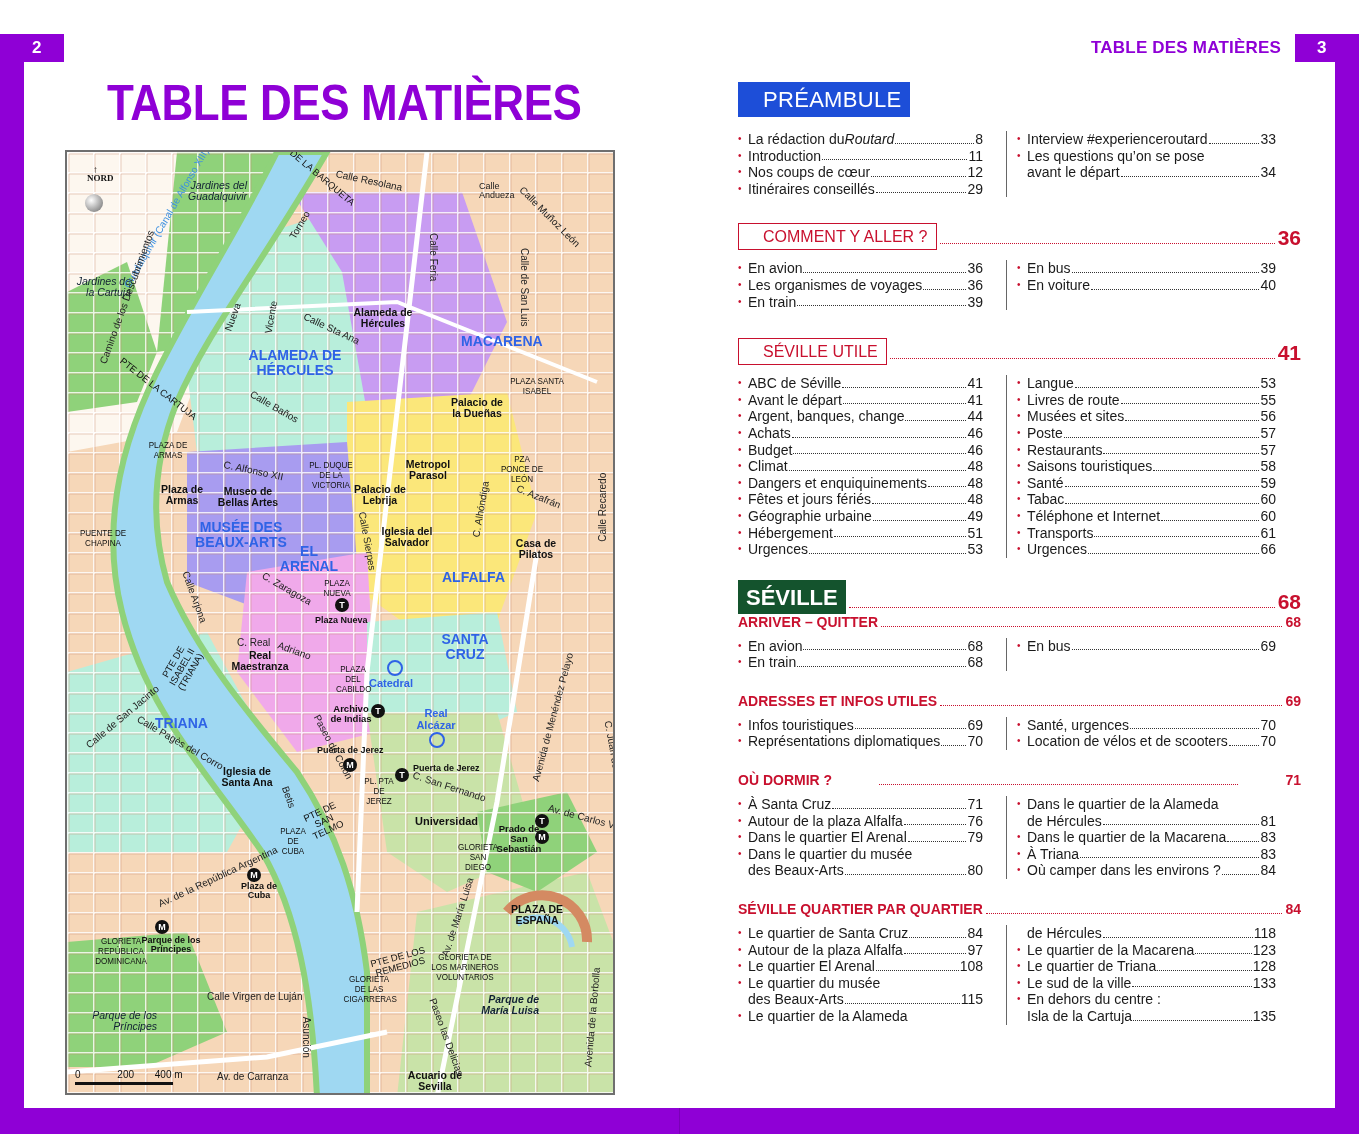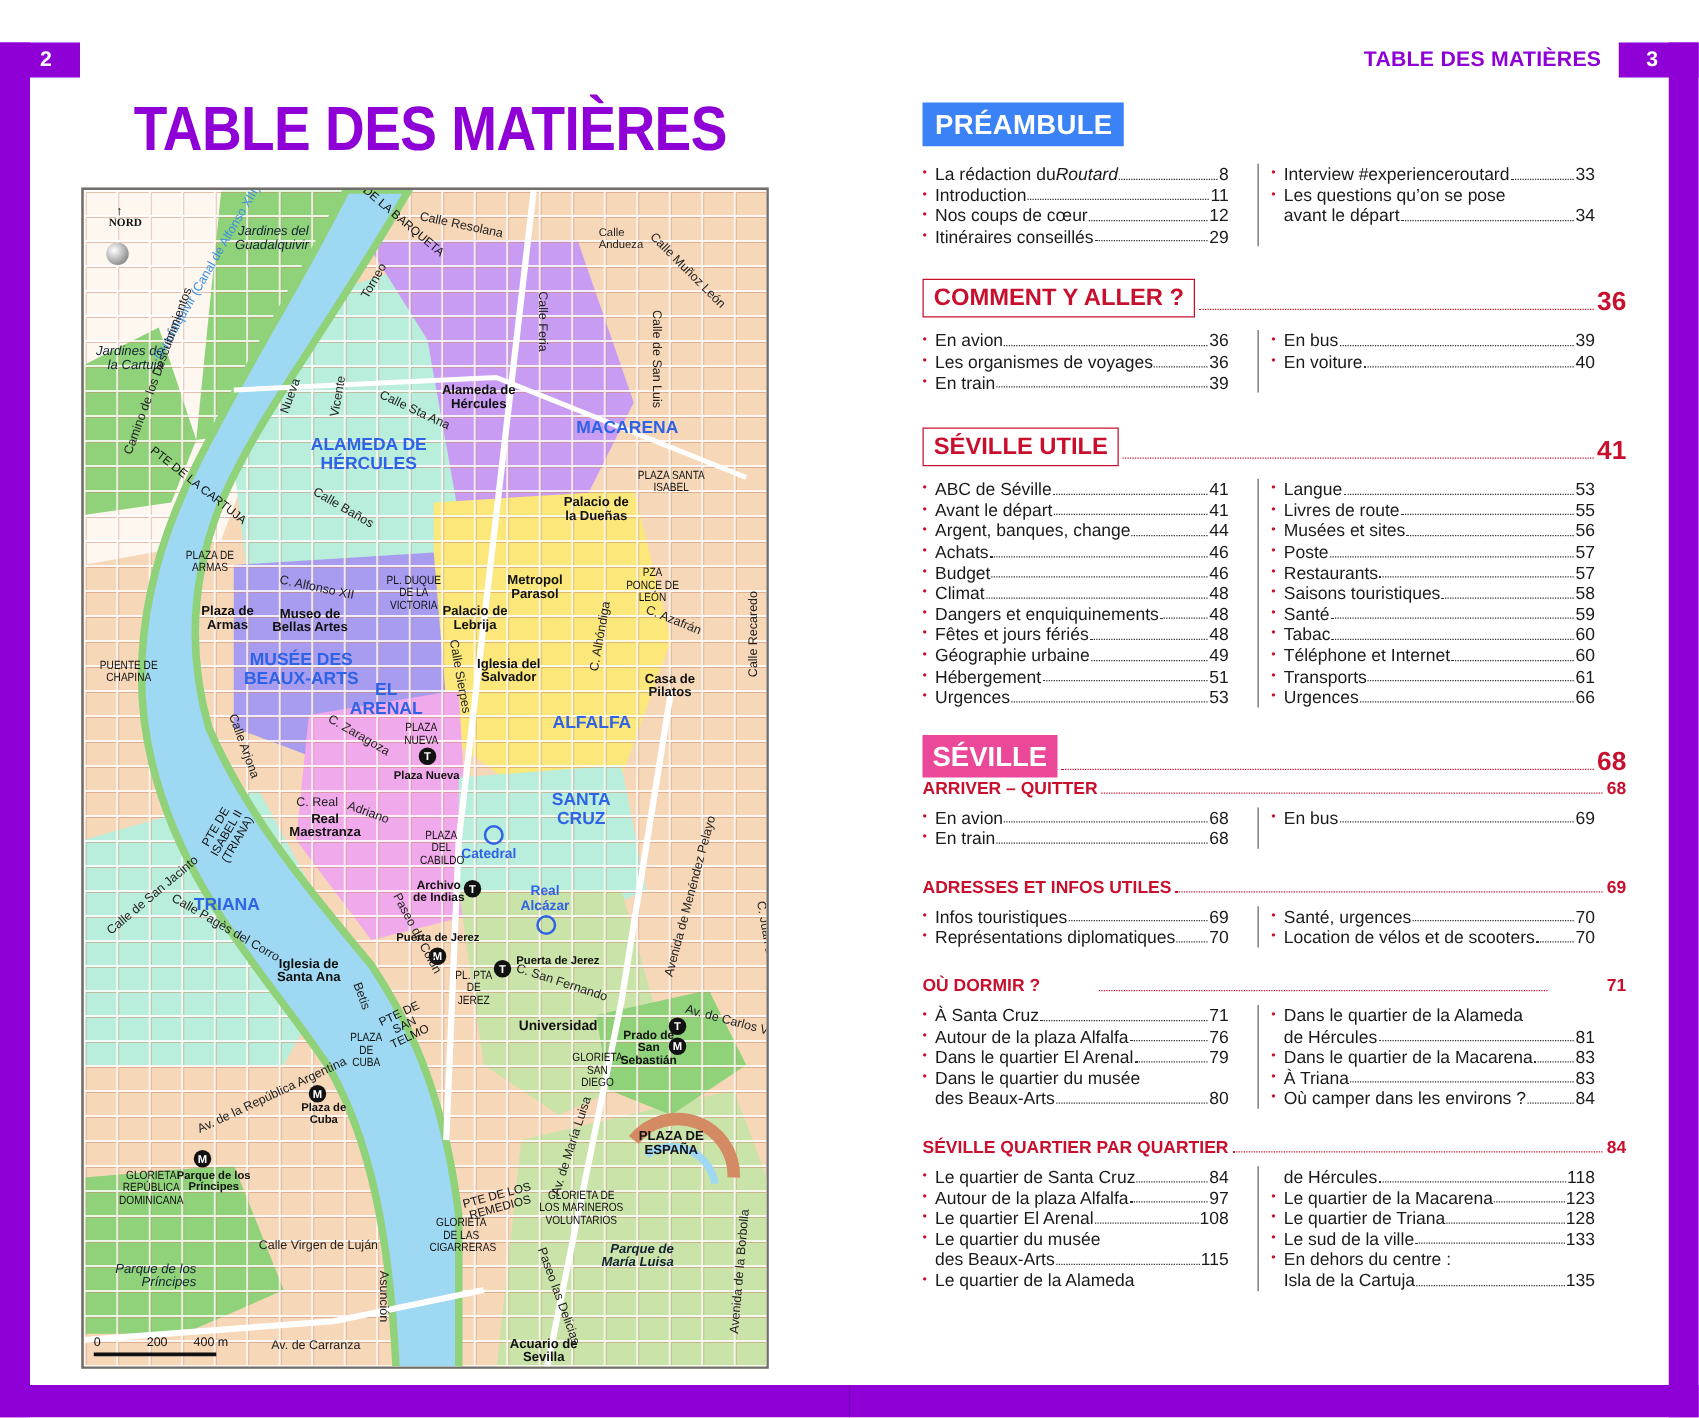--- a/index.html
+++ b/index.html
@@ -27,24 +27,24 @@
   .ml-street { color: #222; font-size: 10px; }
   .ml-park { color: #123; font-style: italic; font-size: 10.5px; text-align: right; }
   .ml-river { color: #3b8fe0; font-size: 10px; }
   .metro { position: absolute; width: 14px; height: 14px; border-radius: 50%; background: #111; color: #fff; font-size: 9px; font-weight: bold; text-align: center; line-height: 14px; }
   .unesco { position: absolute; width: 16px; height: 16px; border-radius: 50%; border: 2px solid #2f63e6; }
   .scalebar { position: absolute; left: 8px; bottom: 8px; font-size: 10px; color: #111; }
   .scalebar .bar { margin-top: 2px; width: 98px; height: 3px; background: #111; }
 
   
   .toc { position: absolute; left: 738px; top: 82px; width: 563px; }
-  .sec-purple { display: inline-block; background: #3b82f6; color: #fff; font-weight: bold; font-size: 22px; padding: 5px 9px 4px 10px; letter-spacing: 0.3px; }
+  .sec-purple { display: inline-block; background: #1d4ed8; color: #fff; font-weight: normal; font-size: 22px; padding: 5px 9px 4px 25px; letter-spacing: 0.3px; }
   .sec-head { display: flex; align-items: flex-end; width: 563px; }
-  .sec-box { border: 1.5px solid #c8102e; color: #c8102e; font-weight: bold; font-size: 19px; padding: 4px 8px 3px 8px; white-space: nowrap; }
-  .sec-fill { background: #ec4899; color: #fff; font-weight: bold; font-size: 22px; padding: 5px 8px 3px 8px; white-space: nowrap; text-align: right; }
+  .sec-box { border: 1.5px solid #c8102e; color: #c8102e; font-weight: normal; font-size: 16px; padding: 4px 8px 3px 24px; white-space: nowrap; }
+  .sec-fill { background: #14532d; color: #fff; font-weight: bold; font-size: 22px; padding: 5px 8px 3px 8px; white-space: nowrap; text-align: right; }
   .sec-dots { flex: 1; border-bottom: 1.5px dotted #c8102e; margin: 0 3px 6px 3px; }
   .sec-page { color: #c8102e; font-weight: bold; font-size: 21px; line-height: 1; margin-bottom: 2px; }
   .sub-head { display: flex; align-items: flex-end; width: 563px; color: #c8102e; font-weight: bold; font-size: 14px; }
   .sub-head .sec-dots { margin-bottom: 3px; border-bottom-width: 1.5px; }
   .cols { display: flex; width: 563px; }
   .col { width: 245px; }
   .col-right { width: 270px; border-left: 1px solid #666; margin-left: 23px; padding-left: 10px; }
   .entry { display: flex; align-items: flex-end; font-size: 14px; line-height: 16.6px; white-space: nowrap; }
   .entry .bullet { color: #c8102e; font-size: 10px; width: 10px; }
   .entry .dots { flex: 1; border-bottom: 1px dotted #333; margin: 0 1px 4px 1px; min-width: 6px; }

